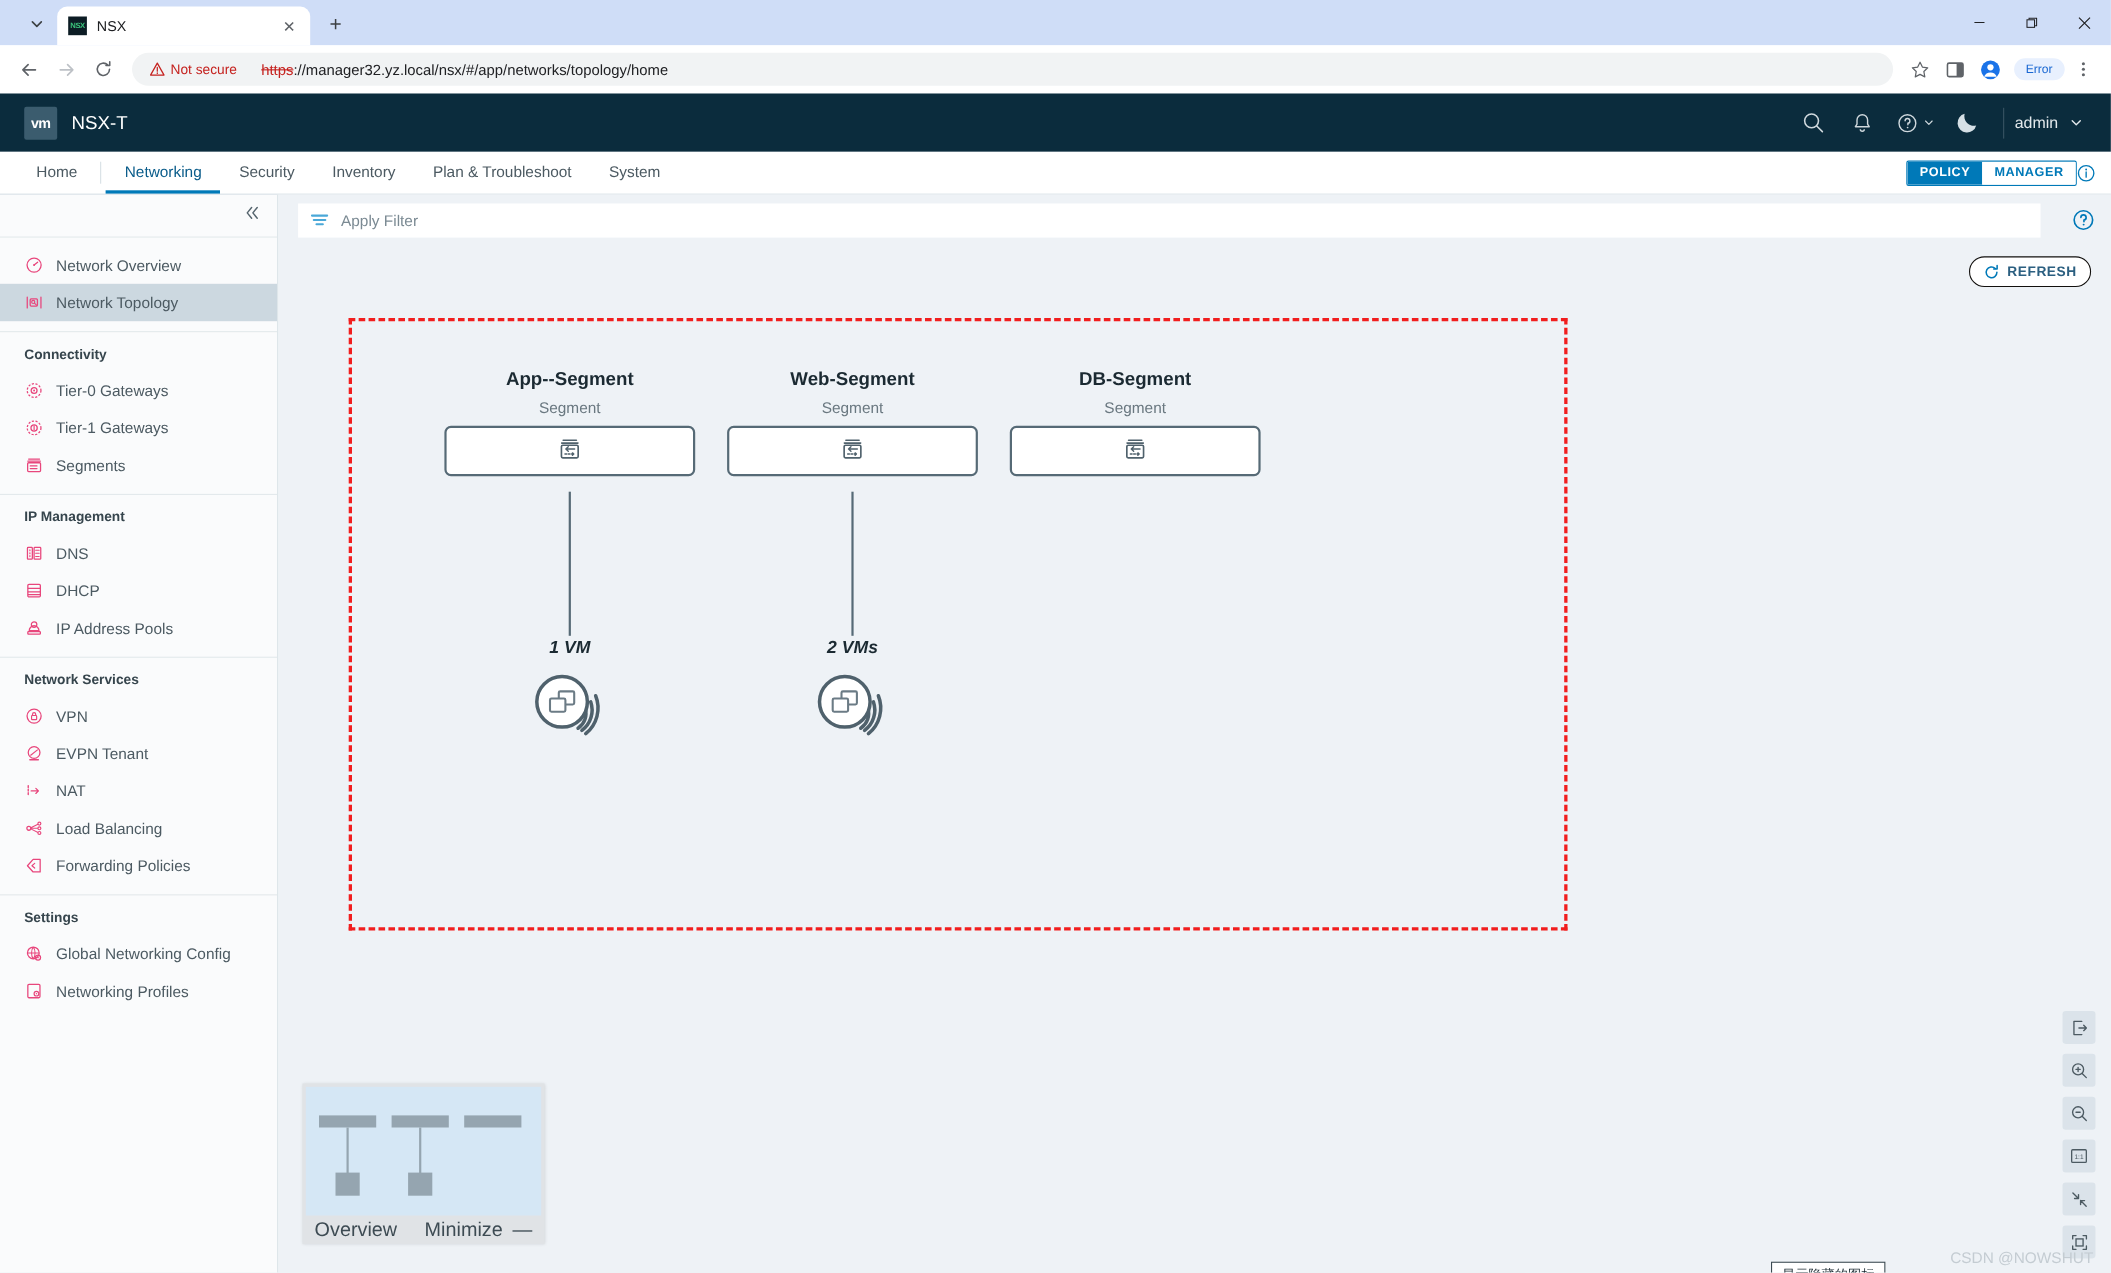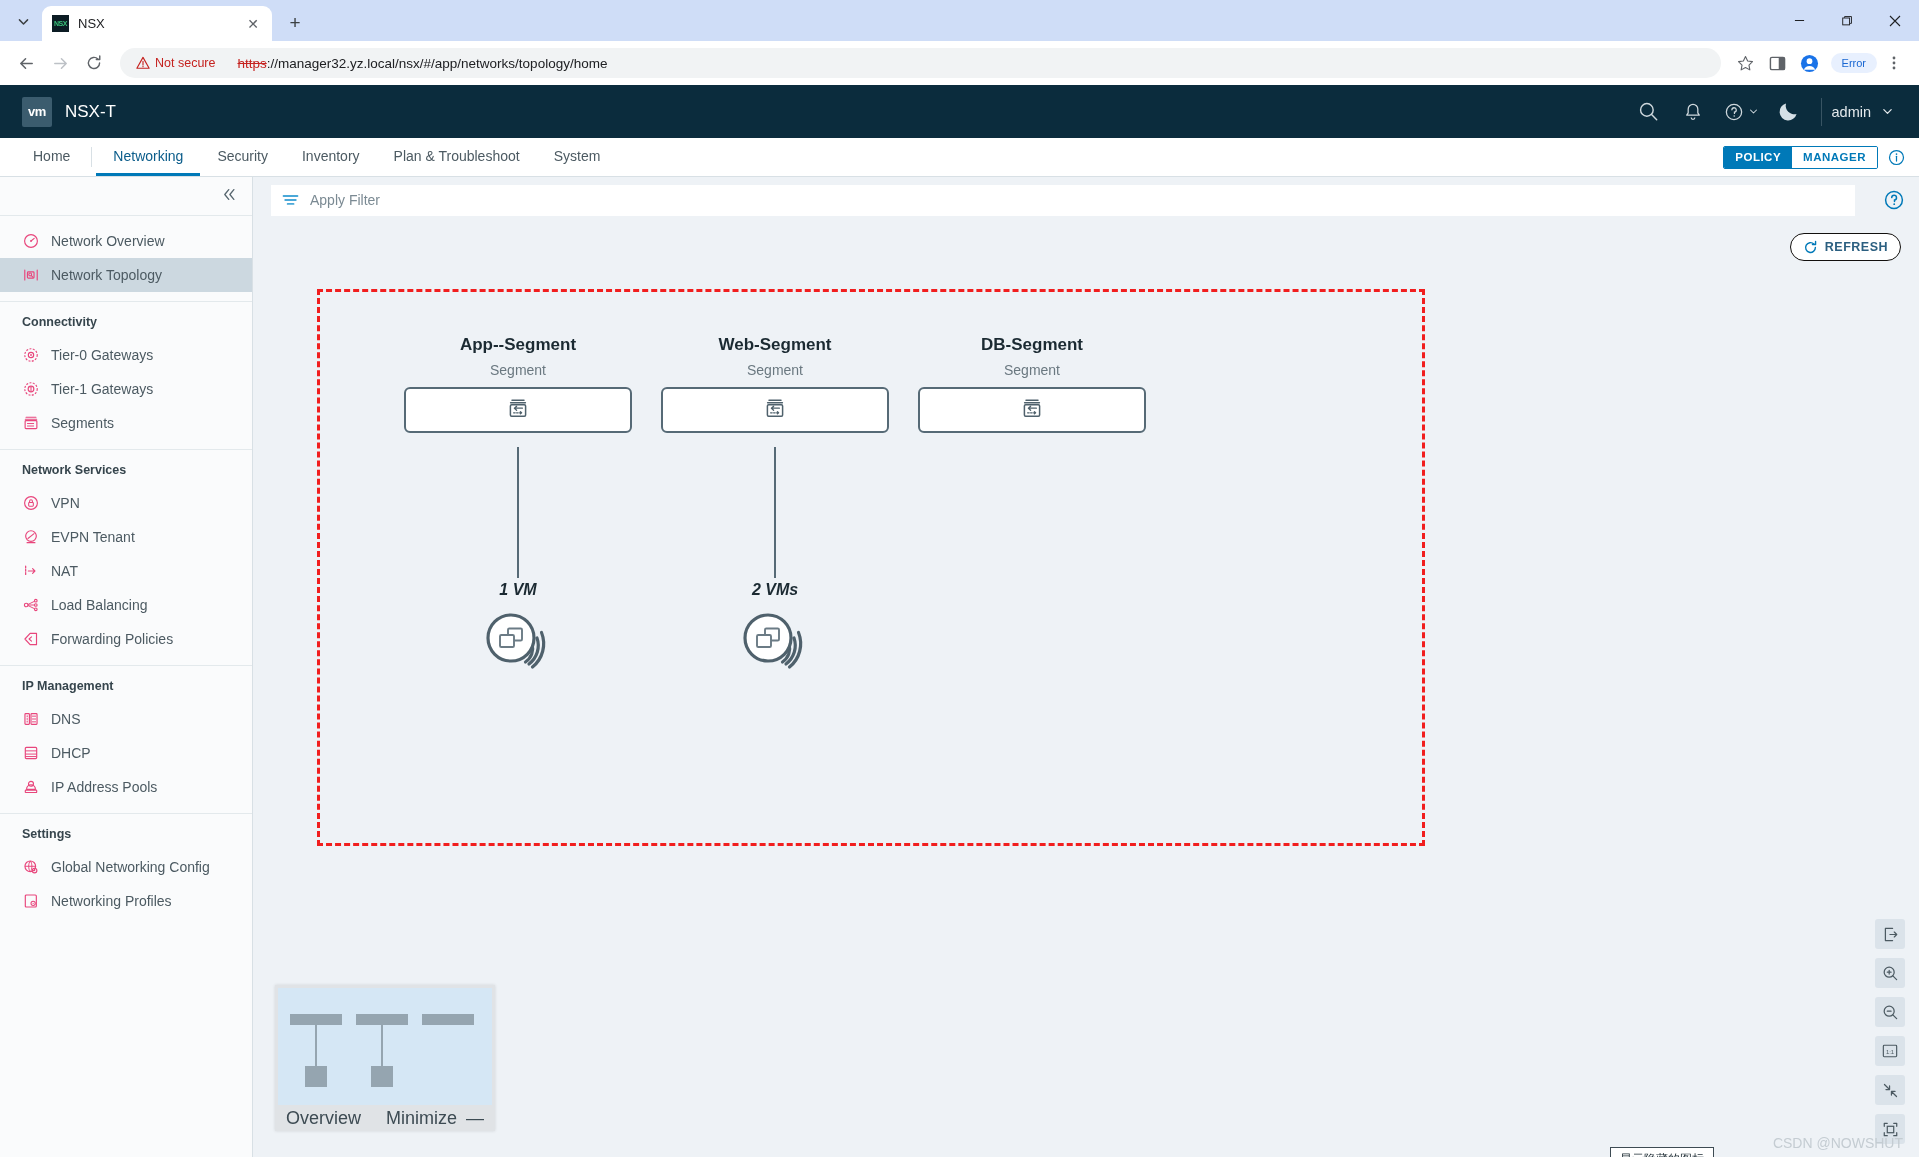--- a/index.html
+++ b/index.html
@@ -10,21 +10,21 @@
     background: #f0f4f8;
     overflow: hidden;
   }
 
   
   .browser-tabstrip {
     height: 41px;
     background: #cfddf7;
     display: flex;
     align-items: flex-end;
-    padding-left: 6px;
+    padding-left: 16px;
     position: relative;
   }
   .tab-list-btn {
     width: 34px; height: 34px;
     display: flex; align-items: center; justify-content: center;
     margin-bottom: 3px; border-radius: 4px;
     color: #3c4043;
   }
   .tab {
     height: 35px;
@@ -177,21 +177,21 @@
     white-space: nowrap;
   }
   .nav-item.active {
     color: #0a5c8a;
     border-bottom-color: #0079b8;
   }
   .nav-sep { width: 1px; background: #d8e0e5; margin: 9px 4px; }
   .nav-right {
     margin-left: auto;
     display: flex; align-items: center;
-    padding-right: 14px; gap: 10px;
+    padding-right: 14px; 
   }
   .toggle-group {
     display: flex;
     border: 1px solid #0079b8;
     border-radius: 2px;
     overflow: hidden;
     height: 23px;
   }
   .toggle-btn {
     font-size: 11.5px; font-weight: bold;
@@ -619,20 +619,54 @@
                 <path d="M3.4 2.6h11.2M2.6 4.8h12.8" stroke="currentColor" stroke-width="1.2" stroke-linecap="round"></path>
                 <rect x="2.4" y="6.4" width="13.2" height="9" rx="1" fill="none" stroke="currentColor" stroke-width="1.3"></rect>
                 <path d="M5 9.6h7m-7 2.8h7" stroke="currentColor" stroke-width="1.1" stroke-linecap="round"></path>
               </svg>
           </span>
           <span>Segments</span>
         </div>
       </div>
 
       <div class="sb-group">
+        <div class="sb-group-title">IP Management</div>
+        <div class="sb-item">
+          <span class="sb-ico">
+            <svg width="16" height="16" viewBox="0 0 18 18">
+                <rect x="2.2" y="3" width="5" height="12" rx="0.8" fill="none" stroke="currentColor" stroke-width="1.3"></rect>
+                <rect x="9" y="3" width="6.8" height="12" rx="0.8" fill="none" stroke="currentColor" stroke-width="1.3"></rect>
+                <path d="M10.6 5.8h3.6M10.6 9h3.6M10.6 12.2h3.6" stroke="currentColor" stroke-width="1.1" stroke-linecap="round"></path>
+                <path d="M4.7 5.4v1M4.7 8.4v1M4.7 11.4v1" stroke="currentColor" stroke-width="1.2" stroke-linecap="round"></path>
+              </svg>
+          </span>
+          <span>DNS</span>
+        </div>
+        <div class="sb-item">
+          <span class="sb-ico">
+            <svg width="16" height="16" viewBox="0 0 18 18">
+                <rect x="2.6" y="2.6" width="12.8" height="12.8" rx="1.2" fill="none" stroke="currentColor" stroke-width="1.3"></rect>
+                <path d="M2.6 6.6h12.8M2.6 10.2h12.8M2.6 13h12.8" stroke="currentColor" stroke-width="1.1"></path>
+              </svg>
+          </span>
+          <span>DHCP</span>
+        </div>
+        <div class="sb-item">
+          <span class="sb-ico">
+            <svg width="16" height="16" viewBox="0 0 18 18">
+                <circle cx="9" cy="5.4" r="2.8" fill="none" stroke="currentColor" stroke-width="1.3"></circle>
+                <path d="M4 11.6a5 5 0 0 1 10 0z" fill="none" stroke="currentColor" stroke-width="1.3" stroke-linejoin="round"></path>
+                <rect x="2.6" y="12.6" width="12.8" height="2.6" rx="0.7" fill="none" stroke="currentColor" stroke-width="1.3"></rect>
+              </svg>
+          </span>
+          <span>IP Address Pools</span>
+        </div>
+      </div>
+
+      <div class="sb-group">
         <div class="sb-group-title">Network Services</div>
         <div class="sb-item">
           <span class="sb-ico">
             <svg width="16" height="16" viewBox="0 0 18 18">
                 <circle cx="9" cy="9" r="7.2" fill="none" stroke="currentColor" stroke-width="1.3"></circle>
                 <rect x="6.4" y="8.4" width="5.2" height="4.2" rx="0.7" fill="none" stroke="currentColor" stroke-width="1.2"></rect>
                 <path d="M7.4 8.4V7a1.6 1.6 0 0 1 3.2 0v1.4" fill="none" stroke="currentColor" stroke-width="1.2"></path>
               </svg>
           </span>
           <span>VPN</span>
@@ -669,54 +703,20 @@
           <span>Load Balancing</span>
         </div>
         <div class="sb-item">
           <span class="sb-ico">
             <svg width="16" height="16" viewBox="0 0 18 18">
                 <path d="M8 2.6h7.2v12.8H8L2.2 9z" fill="none" stroke="currentColor" stroke-width="1.3" stroke-linejoin="round"></path>
                 <path d="M9.6 6.6L6.8 9l2.8 2.4" fill="none" stroke="currentColor" stroke-width="1.2" stroke-linecap="round" stroke-linejoin="round"></path>
               </svg>
           </span>
           <span>Forwarding Policies</span>
-        </div>
-      </div>
-
-      <div class="sb-group">
-        <div class="sb-group-title">IP Management</div>
-        <div class="sb-item">
-          <span class="sb-ico">
-            <svg width="16" height="16" viewBox="0 0 18 18">
-                <rect x="2.2" y="3" width="5" height="12" rx="0.8" fill="none" stroke="currentColor" stroke-width="1.3"></rect>
-                <rect x="9" y="3" width="6.8" height="12" rx="0.8" fill="none" stroke="currentColor" stroke-width="1.3"></rect>
-                <path d="M10.6 5.8h3.6M10.6 9h3.6M10.6 12.2h3.6" stroke="currentColor" stroke-width="1.1" stroke-linecap="round"></path>
-                <path d="M4.7 5.4v1M4.7 8.4v1M4.7 11.4v1" stroke="currentColor" stroke-width="1.2" stroke-linecap="round"></path>
-              </svg>
-          </span>
-          <span>DNS</span>
-        </div>
-        <div class="sb-item">
-          <span class="sb-ico">
-            <svg width="16" height="16" viewBox="0 0 18 18">
-                <rect x="2.6" y="2.6" width="12.8" height="12.8" rx="1.2" fill="none" stroke="currentColor" stroke-width="1.3"></rect>
-                <path d="M2.6 6.6h12.8M2.6 10.2h12.8M2.6 13h12.8" stroke="currentColor" stroke-width="1.1"></path>
-              </svg>
-          </span>
-          <span>DHCP</span>
-        </div>
-        <div class="sb-item">
-          <span class="sb-ico">
-            <svg width="16" height="16" viewBox="0 0 18 18">
-                <circle cx="9" cy="5.4" r="2.8" fill="none" stroke="currentColor" stroke-width="1.3"></circle>
-                <path d="M4 11.6a5 5 0 0 1 10 0z" fill="none" stroke="currentColor" stroke-width="1.3" stroke-linejoin="round"></path>
-                <rect x="2.6" y="12.6" width="12.8" height="2.6" rx="0.7" fill="none" stroke="currentColor" stroke-width="1.3"></rect>
-              </svg>
-          </span>
-          <span>IP Address Pools</span>
         </div>
       </div>
 
       <div class="sb-group">
         <div class="sb-group-title">Settings</div>
         <div class="sb-item">
           <span class="sb-ico">
             <svg width="16" height="16" viewBox="0 0 18 18">
                 <circle cx="8.2" cy="8.2" r="6" fill="none" stroke="currentColor" stroke-width="1.3"></circle>
                 <path d="M2.2 8.2h12M8.2 2.2c2.4 2.6 2.4 9.4 0 12M8.2 2.2c-2.4 2.6-2.4 9.4 0 12" fill="none" stroke="currentColor" stroke-width="1.1"></path>

